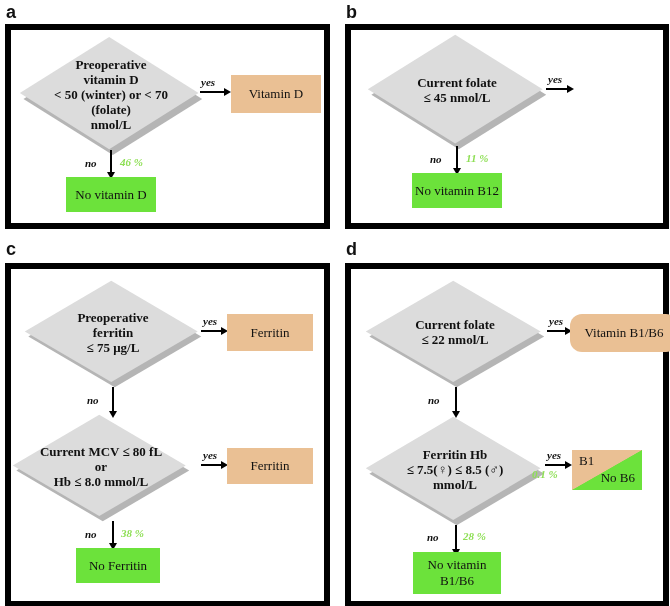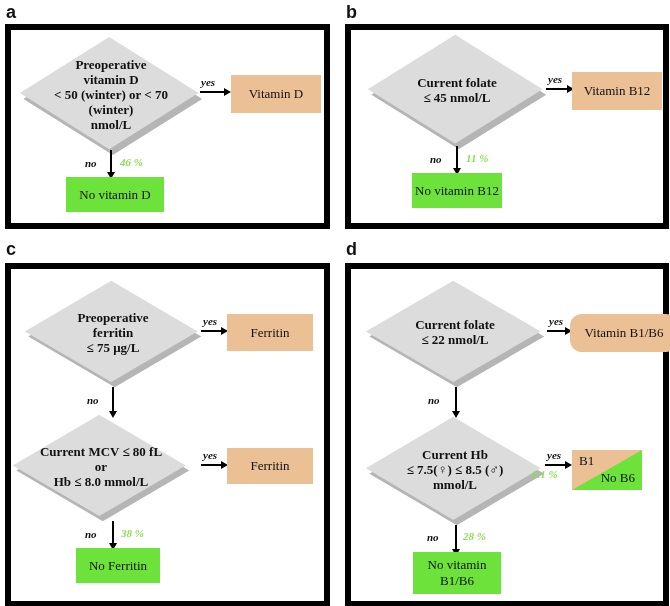--- a/index.html
+++ b/index.html
@@ -38,54 +38,51 @@
   <div class="panel" style="left:5px;top:24px;width:313px;height:193px;">
     <div class="diamond" style="left:7px;top:5px;width:186px;height:122px;">
       <svg viewBox="0 0 204 126" preserveAspectRatio="none">
         <polygon points="104,8 202,66 104,124 6,66" fill="#b5b5b5"></polygon>
         <polygon points="100,2 198,60 100,118 2,60" fill="#dcdcdc"></polygon>
       </svg>
       <div class="dtx">
         <div>Preoperative</div>
         <div>vitamin D</div>
         <div>&lt; 50 (winter) or &lt; 70</div>
-        <div>(winter)</div>
+        <div>(folate)</div>
         <div>nmol/L</div>
       </div>
     </div>
     <div class="lbl" style="left:190px;top:45px;">yes</div>
     <div class="arrow-h" style="left:189px;top:61px;width:24px;"></div>
     <div class="box orange" style="left:220px;top:45px;width:90px;height:38px;">
       <span>Vitamin D</span>
     </div>
     <div class="arrow-v" style="left:99px;top:120px;height:22px;"></div>
     <div class="lbl" style="left:74px;top:126px;">no</div>
     <div class="lbl pct" style="left:109px;top:125px;">46 %</div>
-    <div class="box green" style="left:55px;top:147px;width:98px;height:35px;font-family:Liberation Serif, serif;">
+    <div class="box green" style="left:55px;top:147px;width:90px;height:35px;font-family:Liberation Serif, serif;">
       <span>No vitamin D</span>
     </div>
   </div>
 
   <div class="panel-label" style="left:346px;top:2px;">b</div>
   <div class="panel" style="left:345px;top:24px;width:312px;height:193px;">
     <div class="diamond" style="left:15px;top:3px;width:182px;height:118px;">
       <svg viewBox="0 0 204 126" preserveAspectRatio="none">
         <polygon points="104,8 202,66 104,124 6,66" fill="#b5b5b5"></polygon>
         <polygon points="100,2 198,60 100,118 2,60" fill="#dcdcdc"></polygon>
       </svg>
       <div class="dtx">
         <div>Current folate</div>
         <div>≤ 45 nmol/L</div>
       </div>
     </div>
     <div class="lbl" style="left:197px;top:42px;">yes</div>
     <div class="arrow-h" style="left:195px;top:58px;width:21px;"></div>
-    <div class="box orange" style="left:221px;top:42px;width:90px;height:38px;">
-      <span>Vitamin B12</span>
-    </div>
     <div class="arrow-v" style="left:105px;top:116px;height:22px;"></div>
     <div class="lbl" style="left:79px;top:122px;">no</div>
     <div class="lbl pct" style="left:115px;top:121px;">11 %</div>
     <div class="box green" style="left:61px;top:143px;width:90px;height:35px;">
       <span>No vitamin B12</span>
     </div>
   </div>
 
   <div class="panel-label" style="left:6px;top:239px;">c</div>
   <div class="panel" style="left:5px;top:263px;width:313px;height:332px;">
@@ -151,21 +148,21 @@
     </div>
     <div class="arrow-v" style="left:104px;top:118px;height:24px;"></div>
     <div class="lbl" style="left:77px;top:124px;">no</div>
 
     <div class="diamond" style="left:13px;top:146px;width:182px;height:112px;">
       <svg viewBox="0 0 204 126" preserveAspectRatio="none">
         <polygon points="104,8 202,66 104,124 6,66" fill="#b5b5b5"></polygon>
         <polygon points="100,2 198,60 100,118 2,60" fill="#dcdcdc"></polygon>
       </svg>
       <div class="dtx">
-        <div>Current  Hb</div>
+        <div>Ferritin  Hb</div>
         <div>≤ 7.5(♀) ≤ 8.5 (♂)</div>
         <div>mmol/L</div>
       </div>
     </div>
     <div class="lbl" style="left:196px;top:179px;">yes</div>
     <div class="arrow-h" style="left:194px;top:195px;width:20px;"></div>
     <div class="lbl pct" style="left:181px;top:198px;">0.1 %</div>
     <div class="box split" style="left:221px;top:181px;width:70px;height:40px;">
       <span class="tl">B1</span>
       <span class="br">No B6</span>

